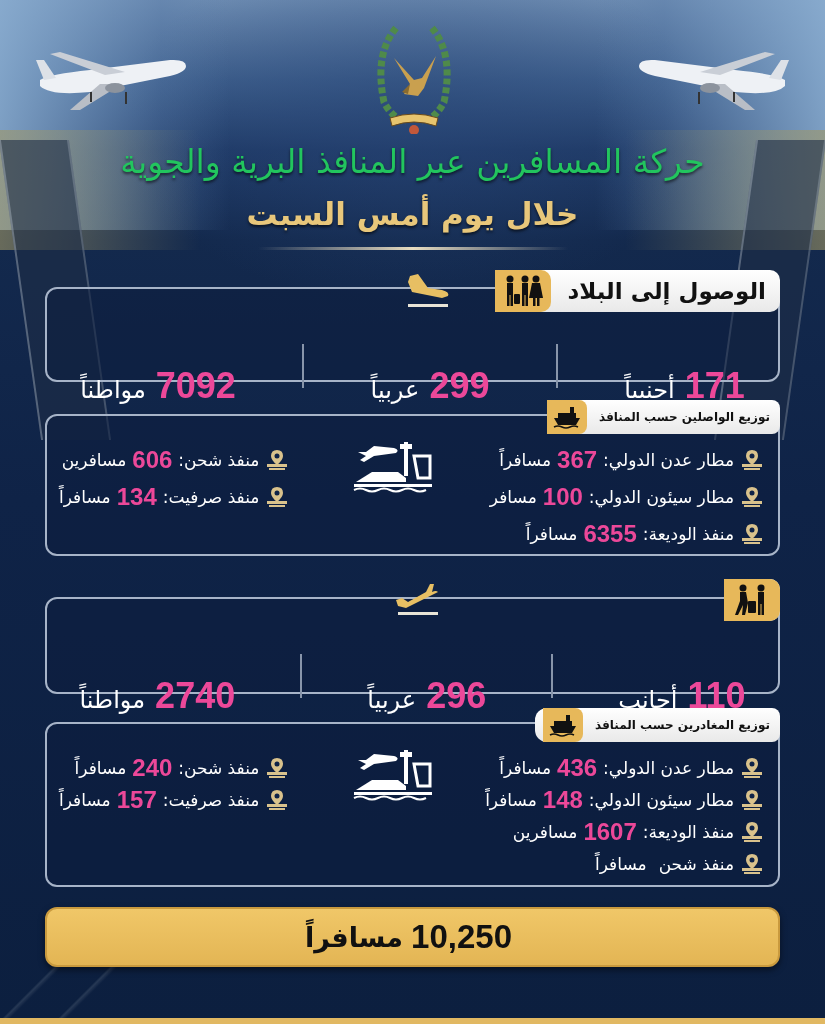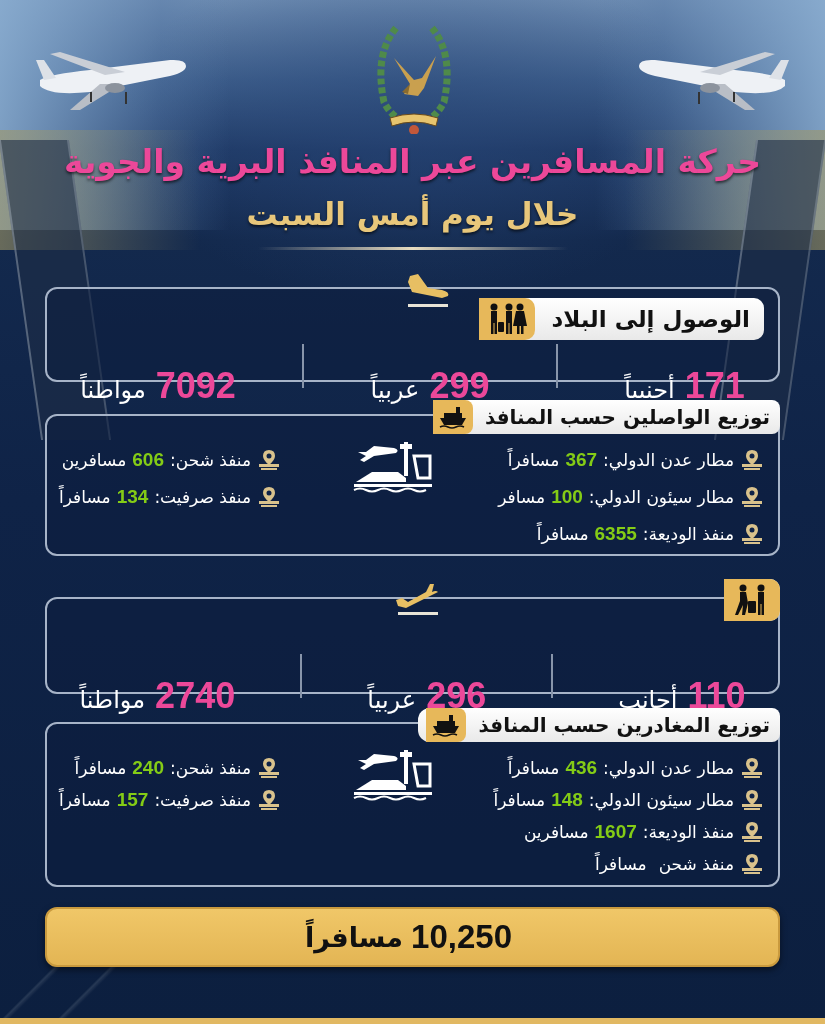--- a/index.html
+++ b/index.html
@@ -36,21 +36,21 @@
   .road-r { right: 20px; transform: skewX(-8deg); }
 
   .plane { position: absolute; top: 40px; width: 160px; height: 80px; }
   .plane-left { left: 30px; }
   .plane-right { right: 30px; transform: scaleX(-1); }
 
   .emblem { position: absolute; left: 366px; top: 14px; width: 96px; height: 120px; }
 
   .title {
     position: absolute; left: 0; right: 0; top: 142px;
-    text-align: center; font-weight: bold; font-size: 33px; color: #ec4899;
+    text-align: center; font-weight: normal; font-size: 33px; color: #22c55e;
     text-shadow: 0 2px 3px rgba(0,0,0,0.6);
     direction: rtl;
   }
   .subtitle {
     position: absolute; left: 0; right: 0; top: 196px;
     text-align: center; font-weight: bold; font-size: 31px; color: #e8c77b;
     text-shadow: 0 2px 3px rgba(0,0,0,0.6);
     direction: rtl;
   }
   .subtitle-line {
@@ -72,41 +72,41 @@
   }
   .pill .icon-box {
     width: 56px; height: 42px; background: #e7b85a; border-radius: 0 10px 10px 0;
     display: flex; align-items: center; justify-content: center;
   }
   .pill .pill-text {
     font-weight: bold; color: #111; font-size: 23px; padding: 0 14px 0 16px; white-space: nowrap;
   }
   .pill-small { height: 34px; border-radius: 12px 8px 8px 12px; }
   .pill-small .icon-box { width: 40px; height: 34px; border-radius: 0 8px 8px 0; }
-  .pill-small .pill-text { font-size: 20px; padding: 0 10px 0 12px; }
+  .pill-small .pill-text { font-size: 12px; padding: 0 10px 0 12px; }
 
   .stats {
     position: absolute; left: 0; right: 0;
     display: flex; flex-direction: row-reverse; align-items: center; justify-content: space-around;
     direction: rtl;
   }
   .stat { display: flex; flex-direction: row; align-items: baseline; gap: 10px; direction: rtl; }
   .stat .num { font-family: "Liberation Sans", sans-serif; font-weight: bold; font-size: 36px; color: #ec4899; direction: ltr; margin-top: 40px; }
   .stat .lbl { font-size: 24px; color: #fff; }
   .divider { width: 2px; height: 44px; background: #8895aa; }
 
   .ports-col {
     position: absolute; direction: rtl;
     display: flex; flex-direction: column; gap: 6px;
   }
   .port {
     display: flex; flex-direction: row; align-items: center; gap: 6px;
     font-size: 17px; color: #fff; white-space: nowrap; height: 31px;
   }
-  .port .pn { font-family: "Liberation Sans", sans-serif; font-weight: bold; color: #84cc16; font-size: 19px; direction: ltr; text-align: right; }
+  .port .pn { font-family: "Liberation Sans", sans-serif; font-weight: bold; color: #ec4899; font-size: 24px; direction: ltr; text-align: right; }
   .pin-icon { width: 24px; height: 24px; flex: 0 0 24px; }
 
   .hub-icon { position: absolute; width: 84px; height: 56px; }
 
   .total {
     position: absolute; left: 45px; width: 735px; top: 907px; height: 60px;
     background: linear-gradient(180deg, #f0c768, #e3b554);
     border-radius: 12px; border: 2px solid #c99a3e;
     display: flex; align-items: center; justify-content: center;
     direction: rtl;
@@ -178,21 +178,21 @@
       <span class="num">299</span>
       <span class="lbl">عربياً</span>
     </div>
     <div class="divider"></div>
     <div class="stat">
       <span class="num">171</span>
       <span class="lbl">أجنبياً</span>
     </div>
   </div>
 </div>
-<div class="pill" style="top:270px;right:61px;margin-top:28px;">
+<div class="pill" style="top:270px;right:45px;">
   <div class="icon-box">
     <svg width="44" height="34" viewBox="0 0 44 34">
       <circle cx="9" cy="5" r="3.5" fill="#111"></circle>
         <rect x="6" y="9" width="6" height="12" fill="#111"></rect>
         <rect x="6" y="21" width="2.5" height="11" fill="#111"></rect>
         <rect x="9.5" y="21" width="2.5" height="11" fill="#111"></rect>
       <rect x="13" y="20" width="6" height="10" rx="1" fill="#111"></rect>
       <circle cx="24" cy="5" r="3.5" fill="#111"></circle>
         <rect x="21" y="9" width="6" height="12" fill="#111"></rect>
         <rect x="21" y="21" width="2.5" height="11" fill="#111"></rect>

